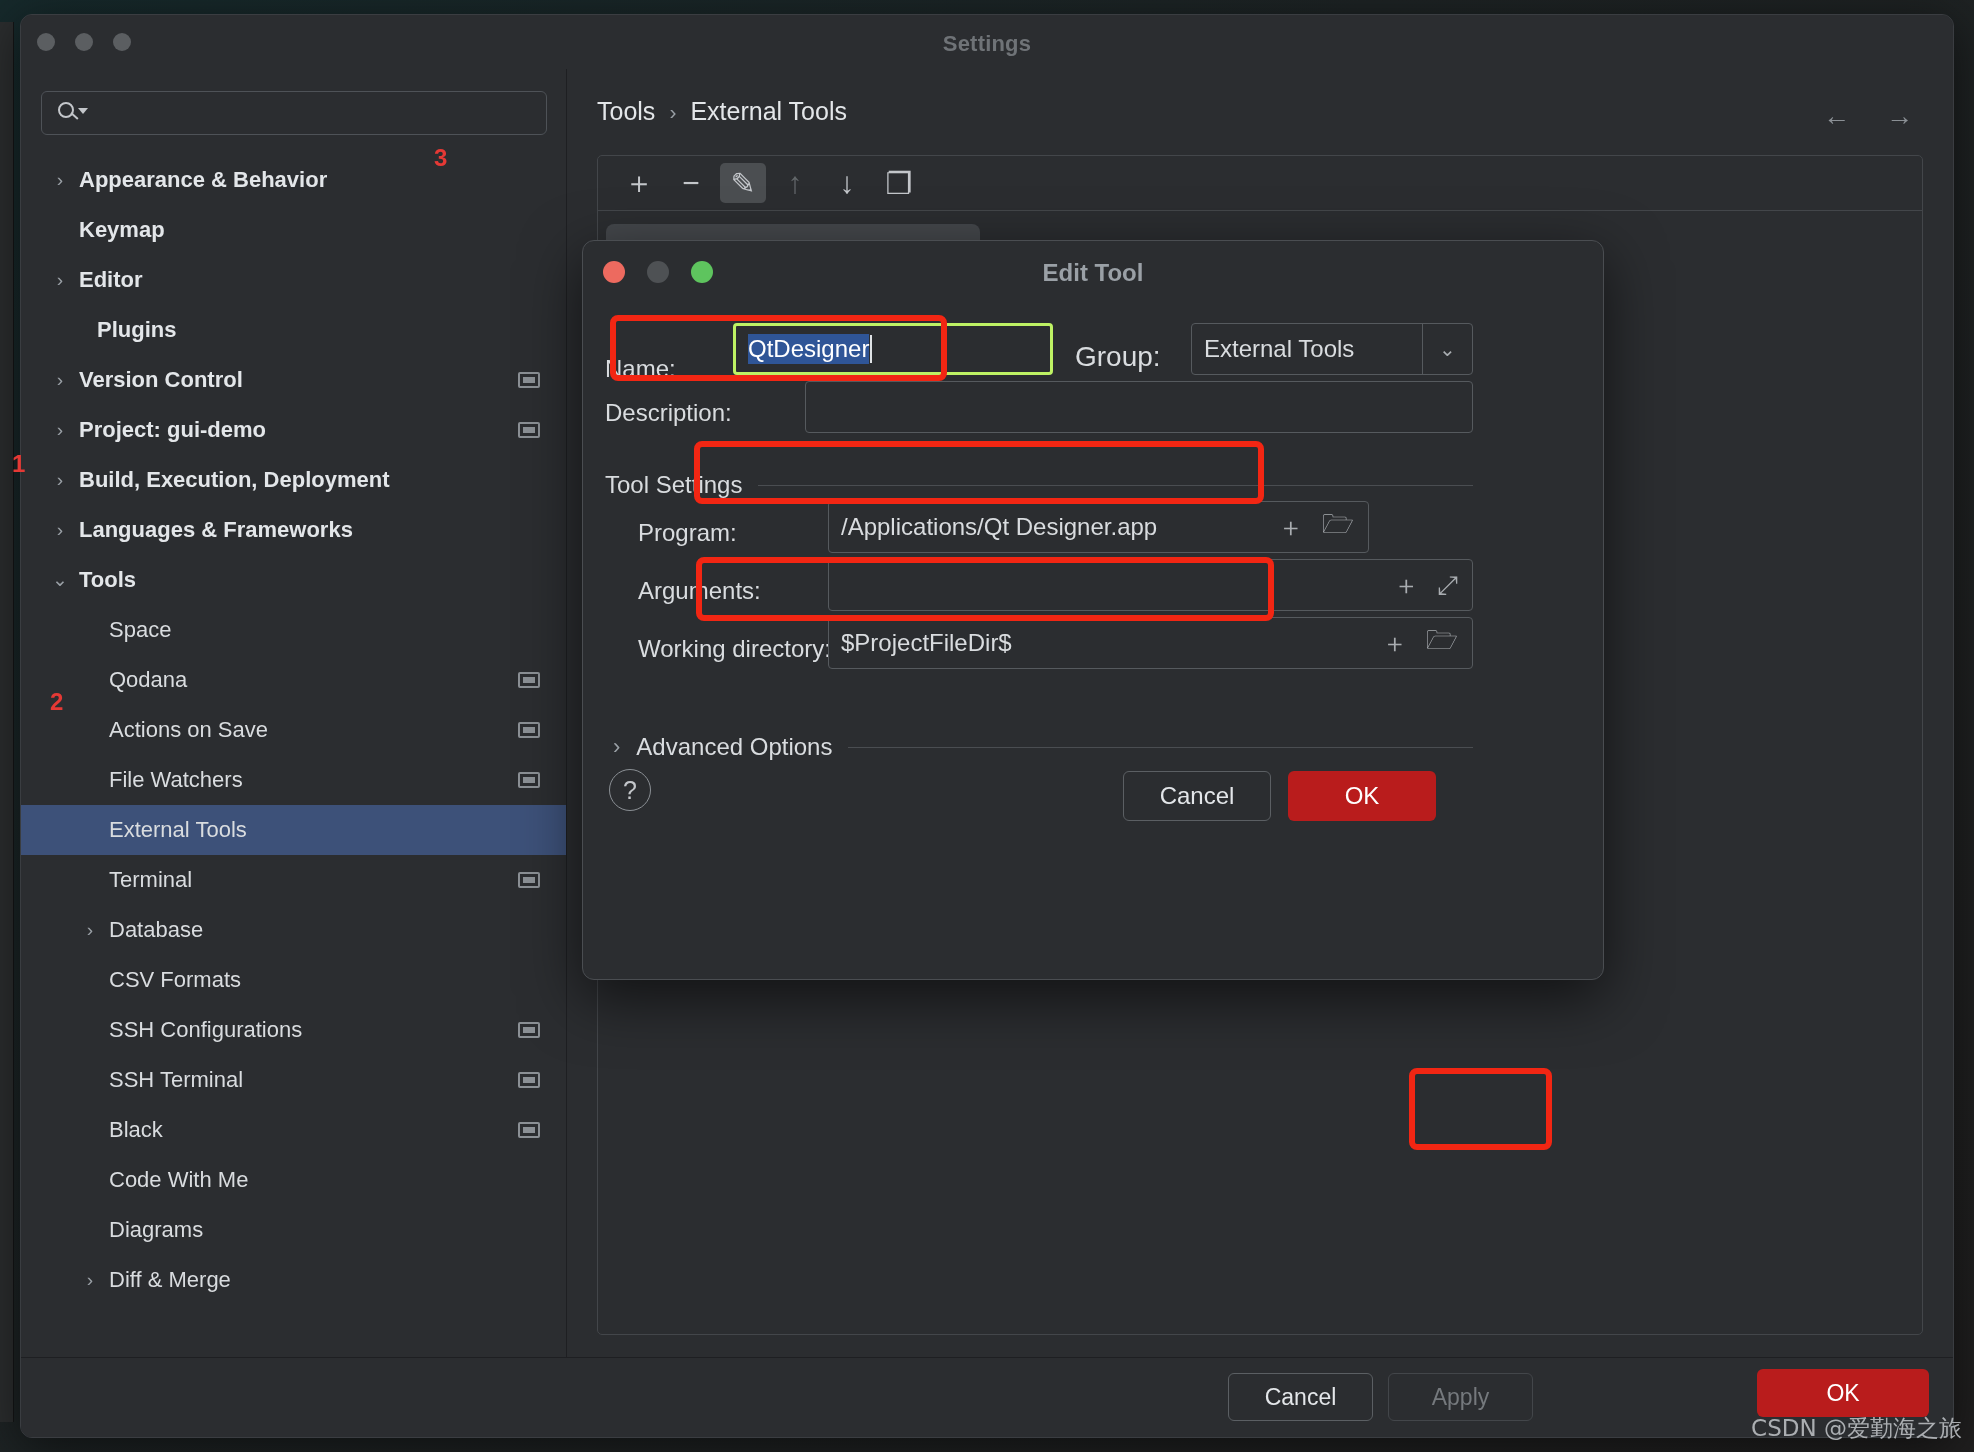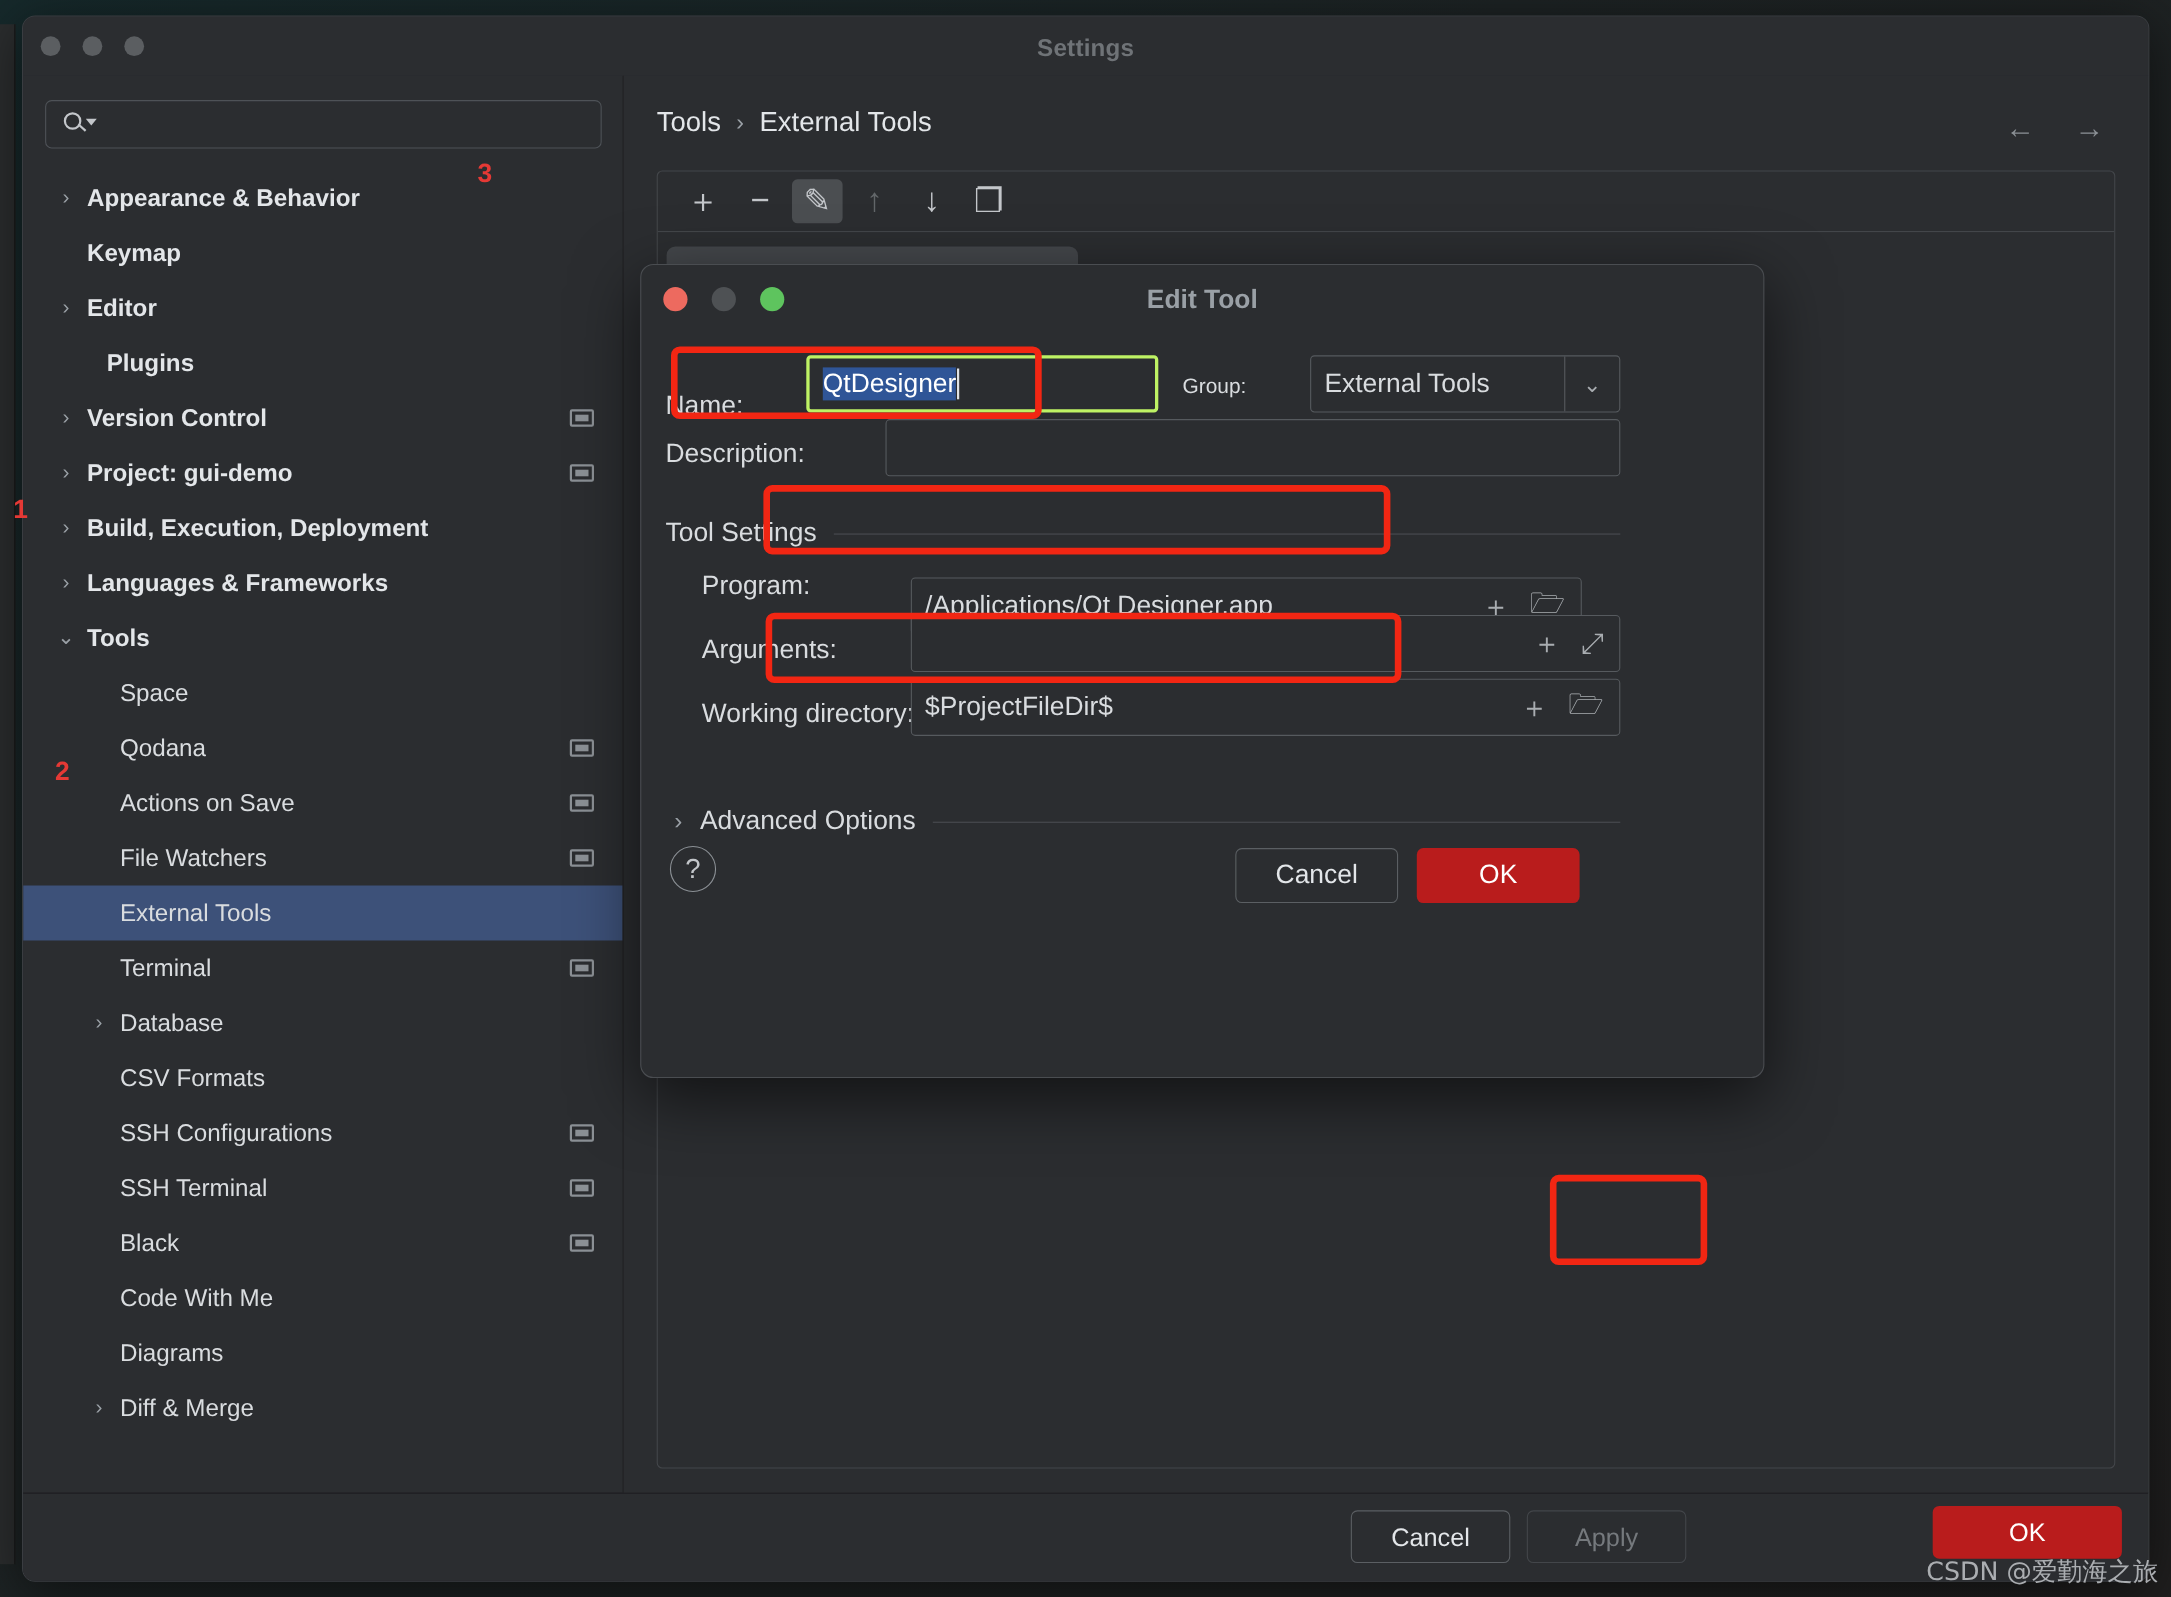--- a/index.html
+++ b/index.html
@@ -113,21 +113,21 @@
   .inp { position:absolute; background:#2b2d30; border:1px solid #565a5e;
     border-radius:4px; color:#d9dcdf; font-size:24px; display:flex;
     align-items:center; padding-left:12px; }
   .inp.focus { border:3px solid #bef264; }
   .sel-text { background:#2f5597; color:#ffffff; padding:1px 0; }
   .caret { display:inline-block; width:2px; height:28px; background:#dfe2e5;
      vertical-align:middle; margin-left:1px; }
   .inp-icons { position:absolute; right:14px; top:0; bottom:0; display:flex;
      align-items:center; gap:18px; color:#a9adb1; font-size:26px; }
 
-  .grp-label { position:absolute; color:#d9dcdf; font-size:19px; }
+  .grp-label { position:absolute; color:#d9dcdf; font-size:28px; }
   .combo { position:absolute; background:#2b2d30; border:1px solid #565a5e;
      border-radius:4px; display:flex; align-items:center; }
   .combo .ctext { flex:1; padding-left:12px; color:#d9dcdf; font-size:24px; }
   .combo .carrow { width:50px; height:100%; border-left:1px solid #565a5e;
      display:flex; align-items:center; justify-content:center; color:#a9adb1; font-size:20px; }
 
   .sect { position:absolute; display:flex; align-items:center; gap:16px; }
   .sect .st { color:#d9dcdf; font-size:24px; white-space:nowrap; }
   .sect .sl { flex:1; height:1px; background:#4a4d51; }
 
@@ -324,21 +324,21 @@
     <div class="inp" style="left:222px; top:140px; width:668px; height:52px;">
       <span></span>
     </div>
 
     <div class="sect" style="left:22px; top:230px; width:868px;">
       <span class="st">Tool Settings</span>
       <span class="sl"></span>
     </div>
 
     <div class="fld-label" style="left:55px; top:278px;">Program:</div>
-    <div class="inp" style="left:245px; top:260px; width:610px; height:52px;margin-top:24px;">
+    <div class="inp" style="left:245px; top:260px; width:541px; height:52px;">
       <span>/Applications/Qt Designer.app</span>
       <span class="inp-icons">
         <span>＋</span>
         <span>🗁</span>
       </span>
     </div>
 
     <div class="fld-label" style="left:55px; top:336px;">Arguments:</div>
     <div class="inp" style="left:245px; top:318px; width:645px; height:52px;">
       <span></span>

